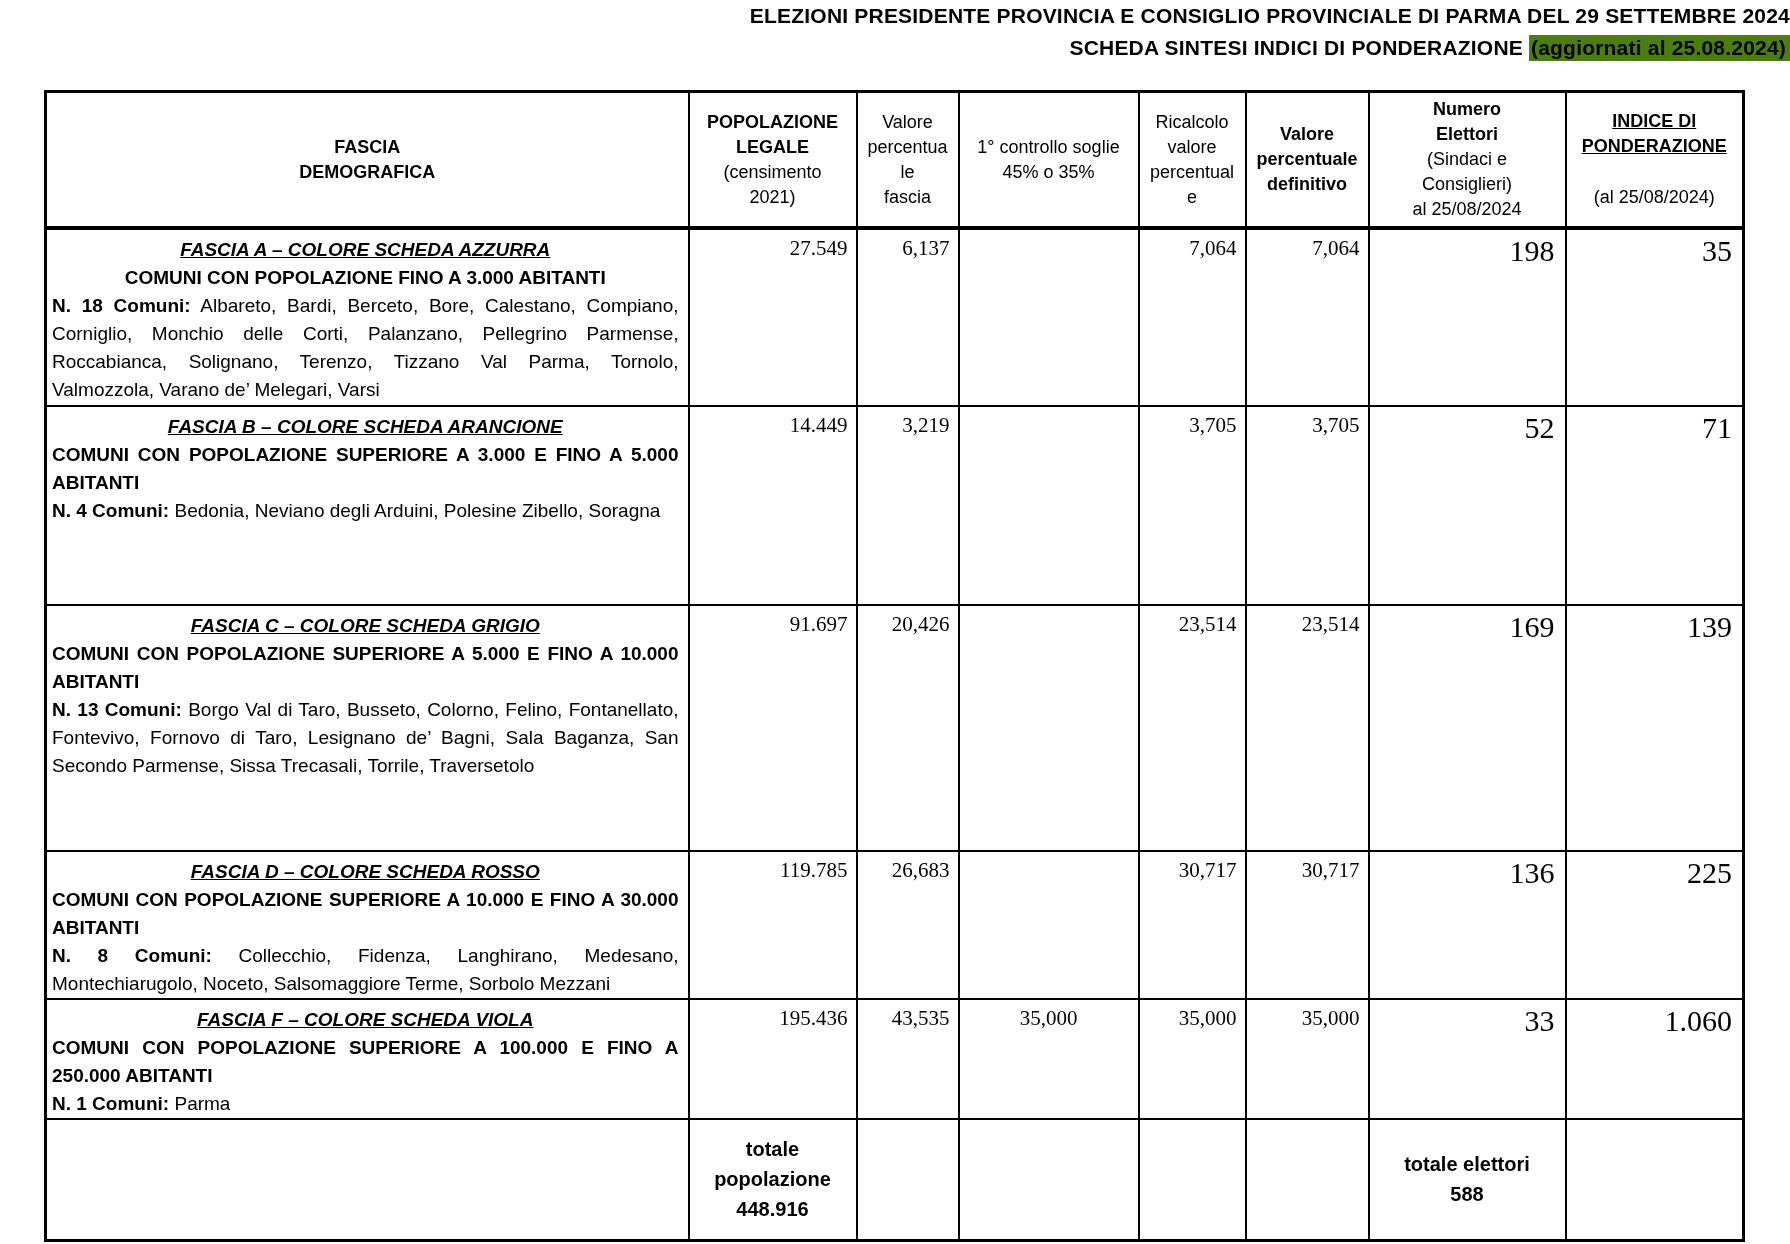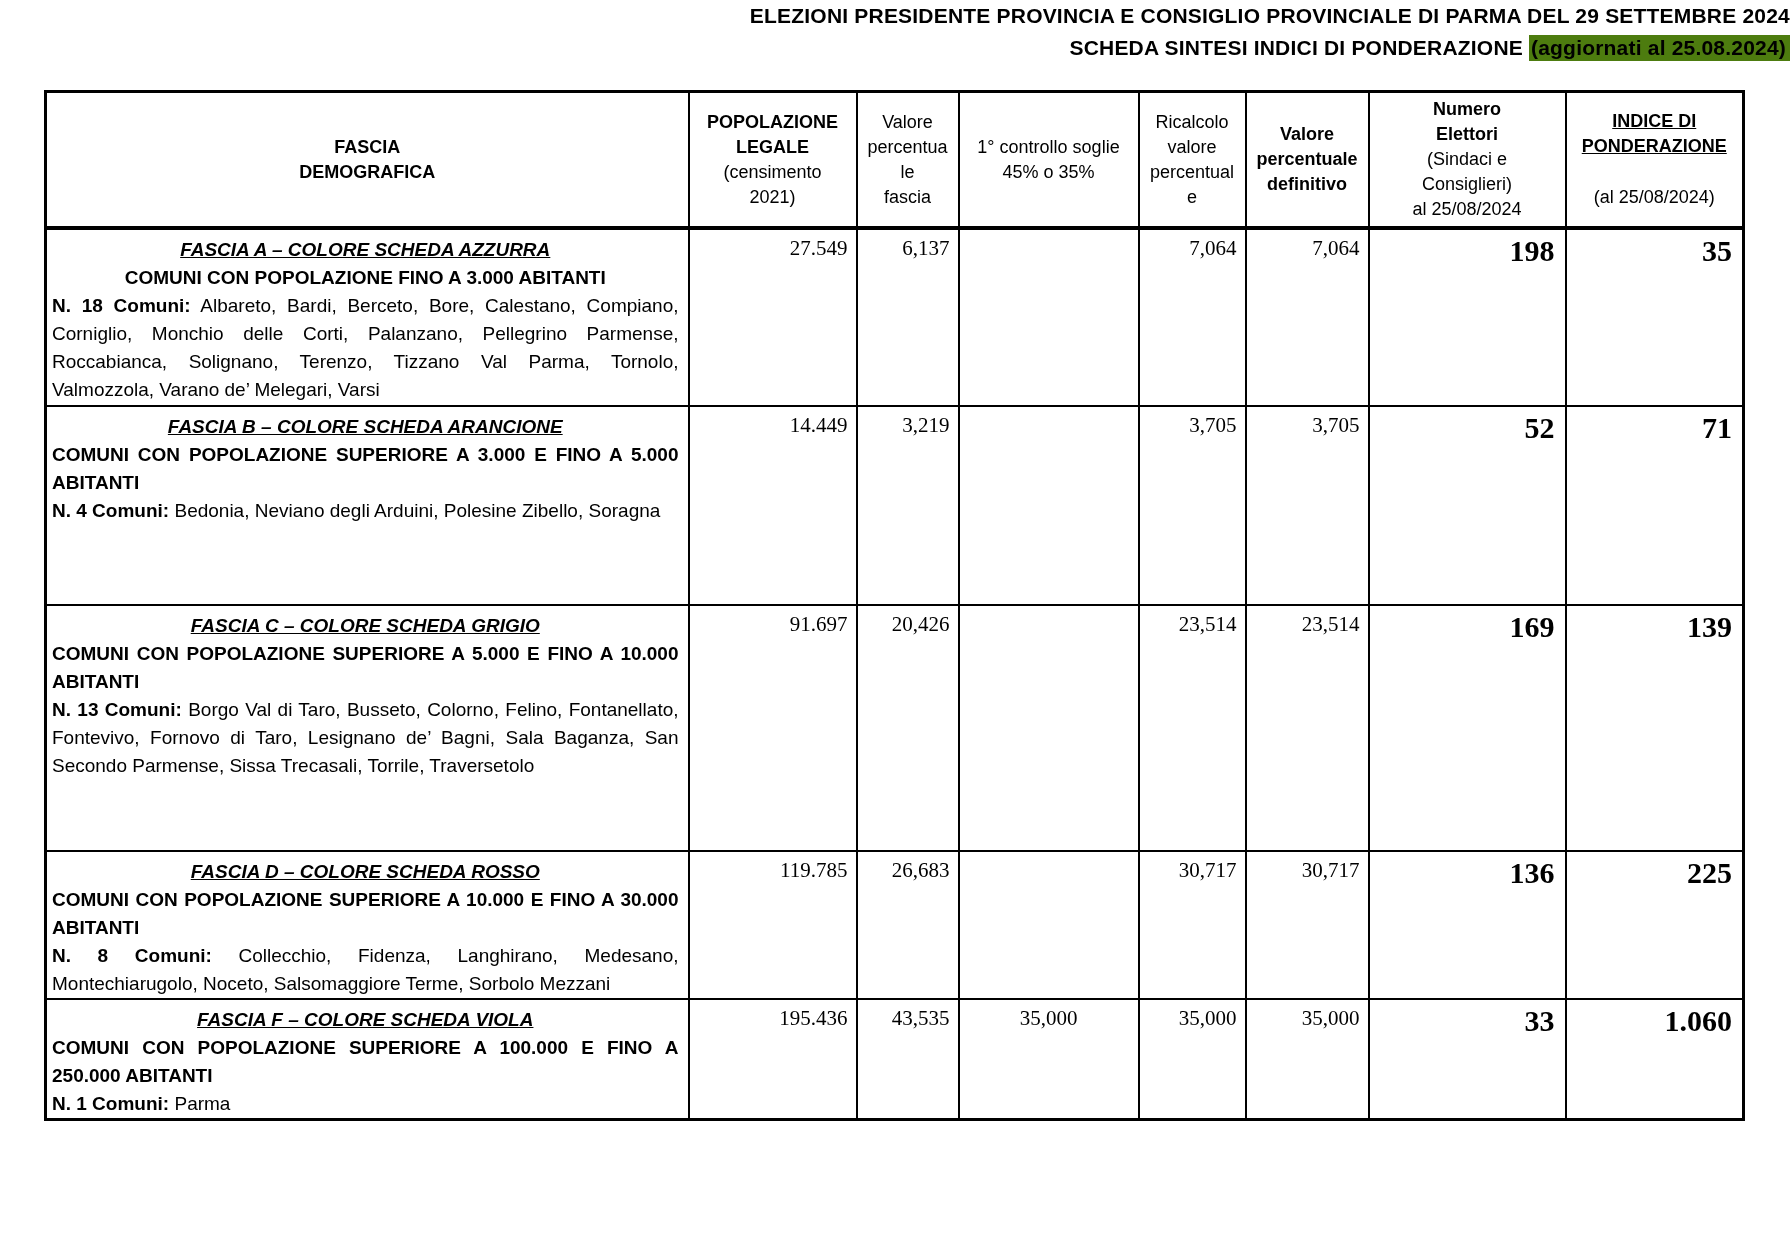--- a/index.html
+++ b/index.html
@@ -54,21 +54,21 @@
   .cm { text-align: justify; }
 
   
   td.num {
     font-family: "Liberation Serif", serif;
     font-size: 21px; line-height: 26px;
     text-align: right;
     padding: 5px 8px 0 0;
   }
   td.num.ctr { text-align: center; padding-right: 0; }
-  td.num.big { font-size: 30px; line-height: 34px; font-weight: bold; padding: 4px 10px 0 0; }
+  td.num.big { font-size: 30px; line-height: 34px; font-weight: normal; padding: 4px 10px 0 0; }
 
   
   tr.trow td { vertical-align: middle; }
   td.tot {
     font-weight: bold; font-size: 20px; line-height: 30px;
     text-align: center;
   }
 </style>
 </head>
 <body>
@@ -197,14 +197,30 @@
       </td>
       <td class="num">195.436</td>
       <td class="num">43,535</td>
       <td class="num ctr">35,000</td>
       <td class="num">35,000</td>
       <td class="num">35,000</td>
       <td class="num big">33</td>
       <td class="num big">1.060</td>
     </tr>
 
+    <tr class="trow" style="height:121px">
+      <td></td>
+      <td class="tot">
+        <div>totale popolazione</div>
+        <div>448.916</div>
+      </td>
+      <td></td>
+      <td></td>
+      <td></td>
+      <td></td>
+      <td class="tot">
+        <div>totale elettori</div>
+        <div>588</div>
+      </td>
+      <td></td>
+    </tr>
   </tbody>
 </table>
 
 </body></html>

